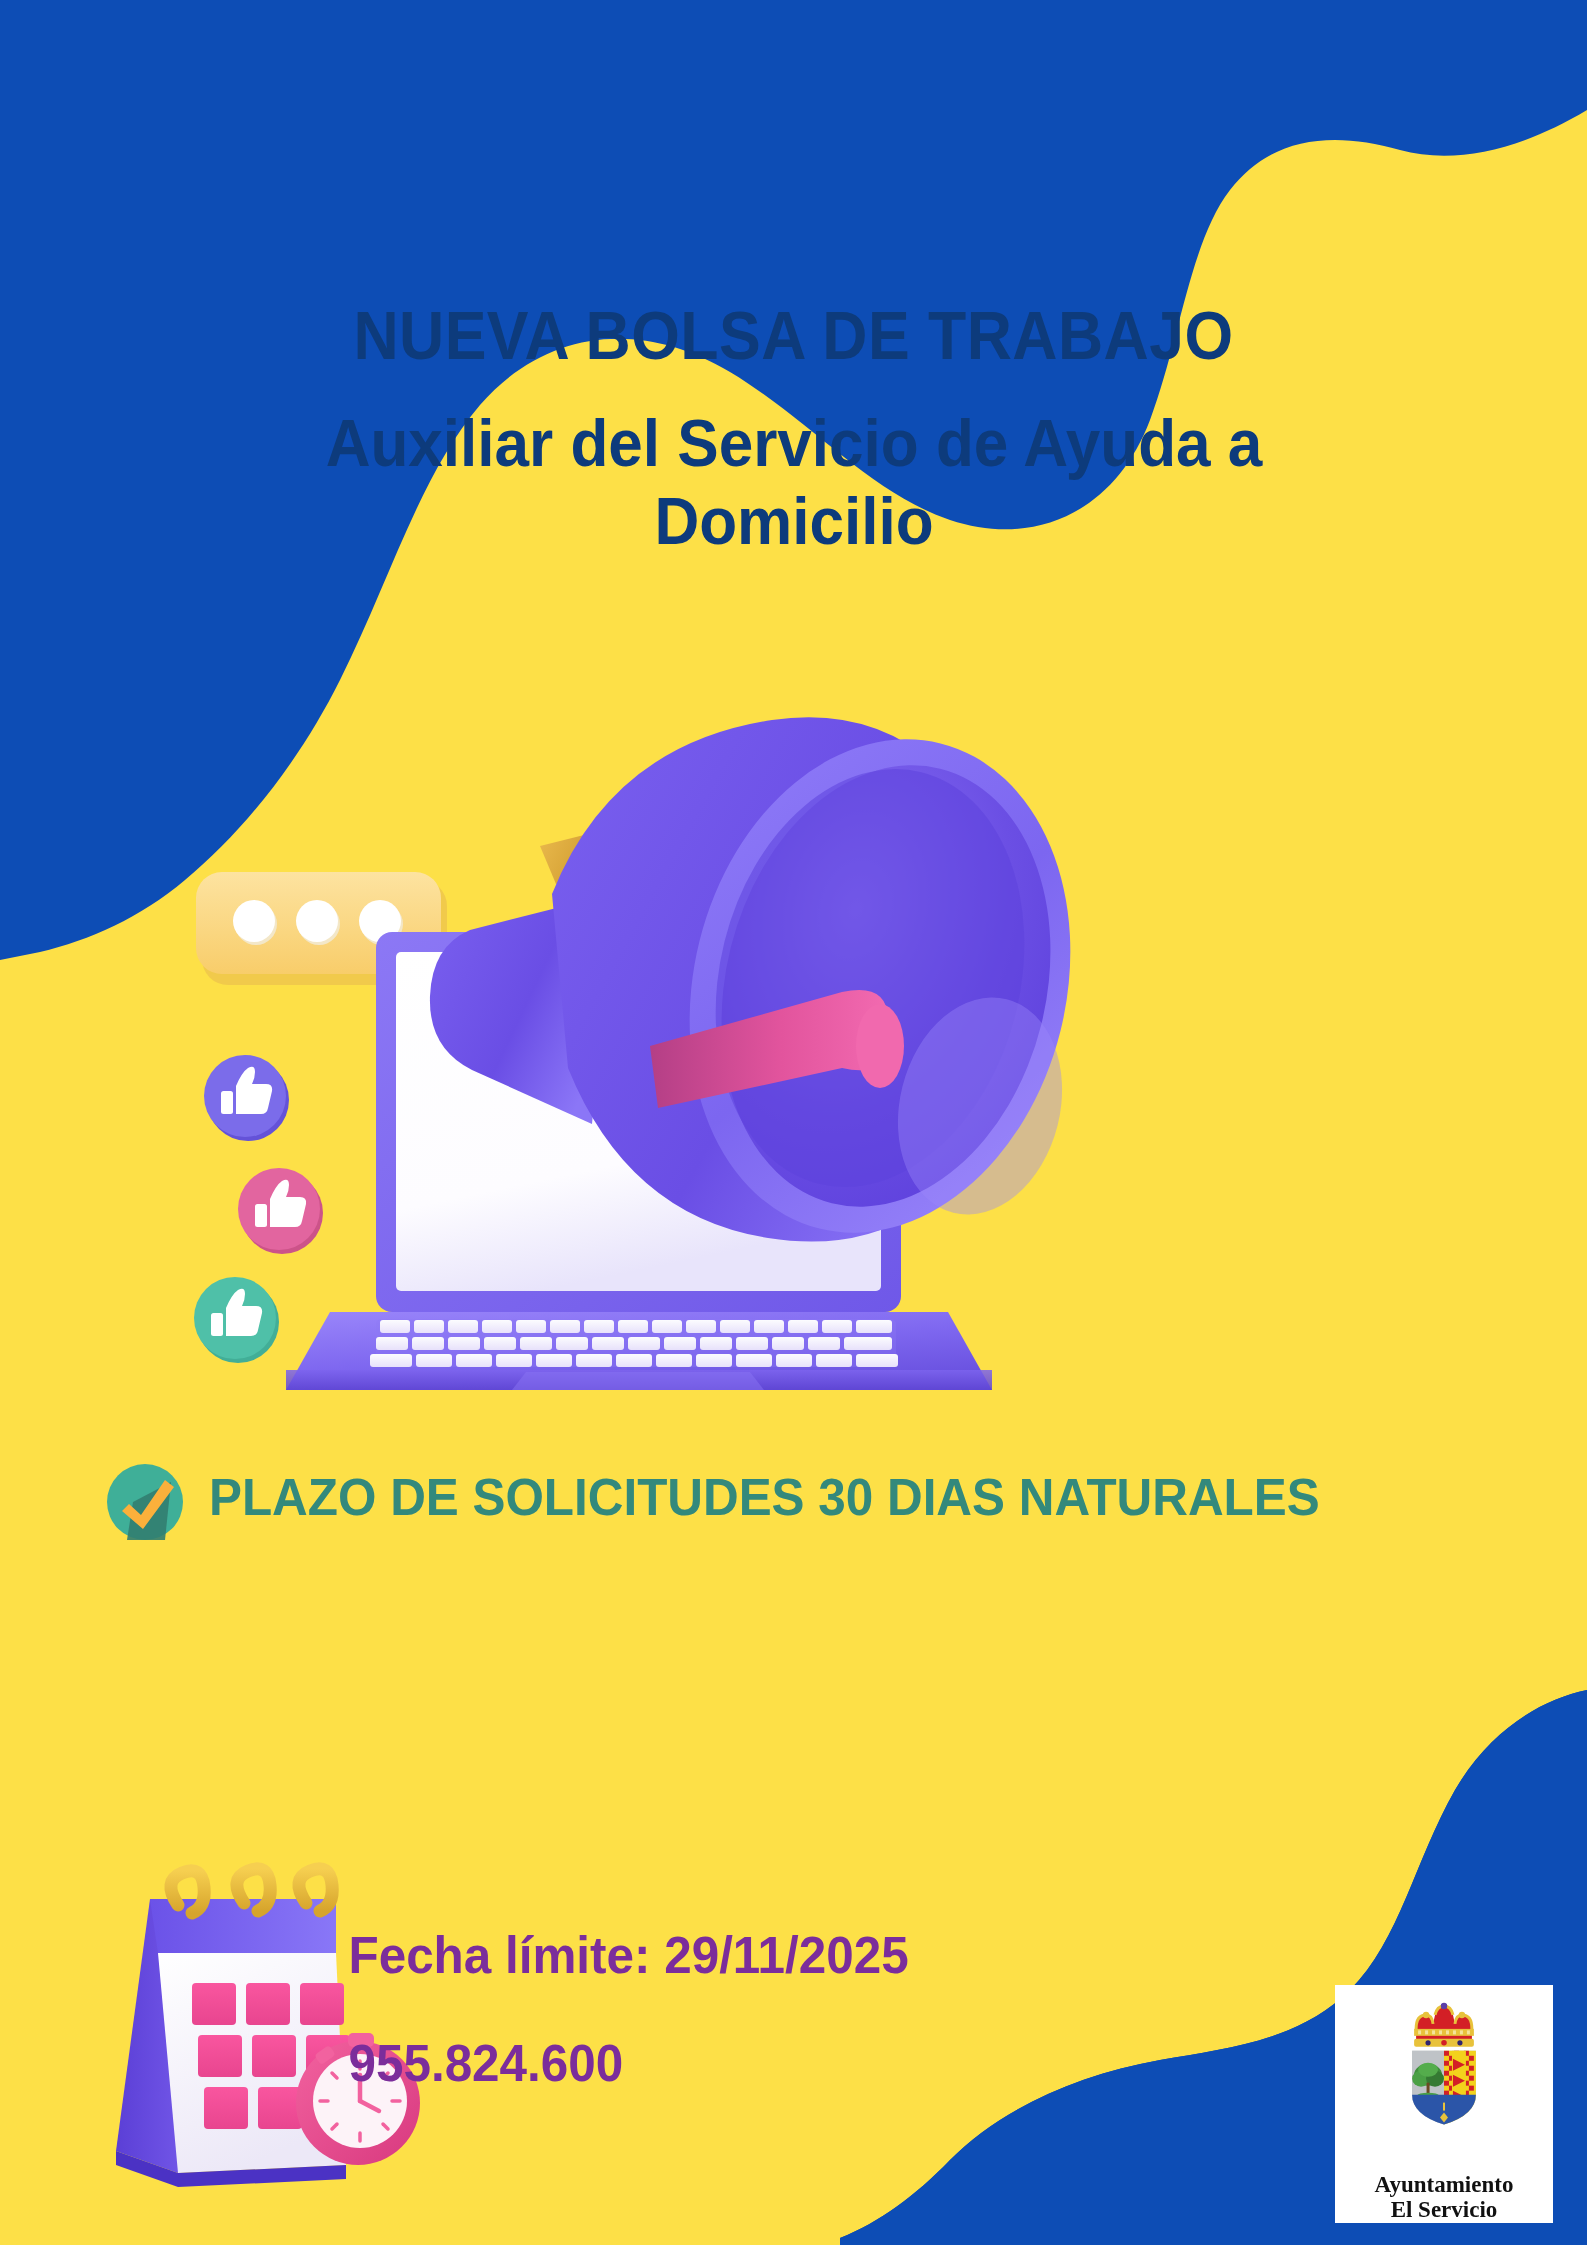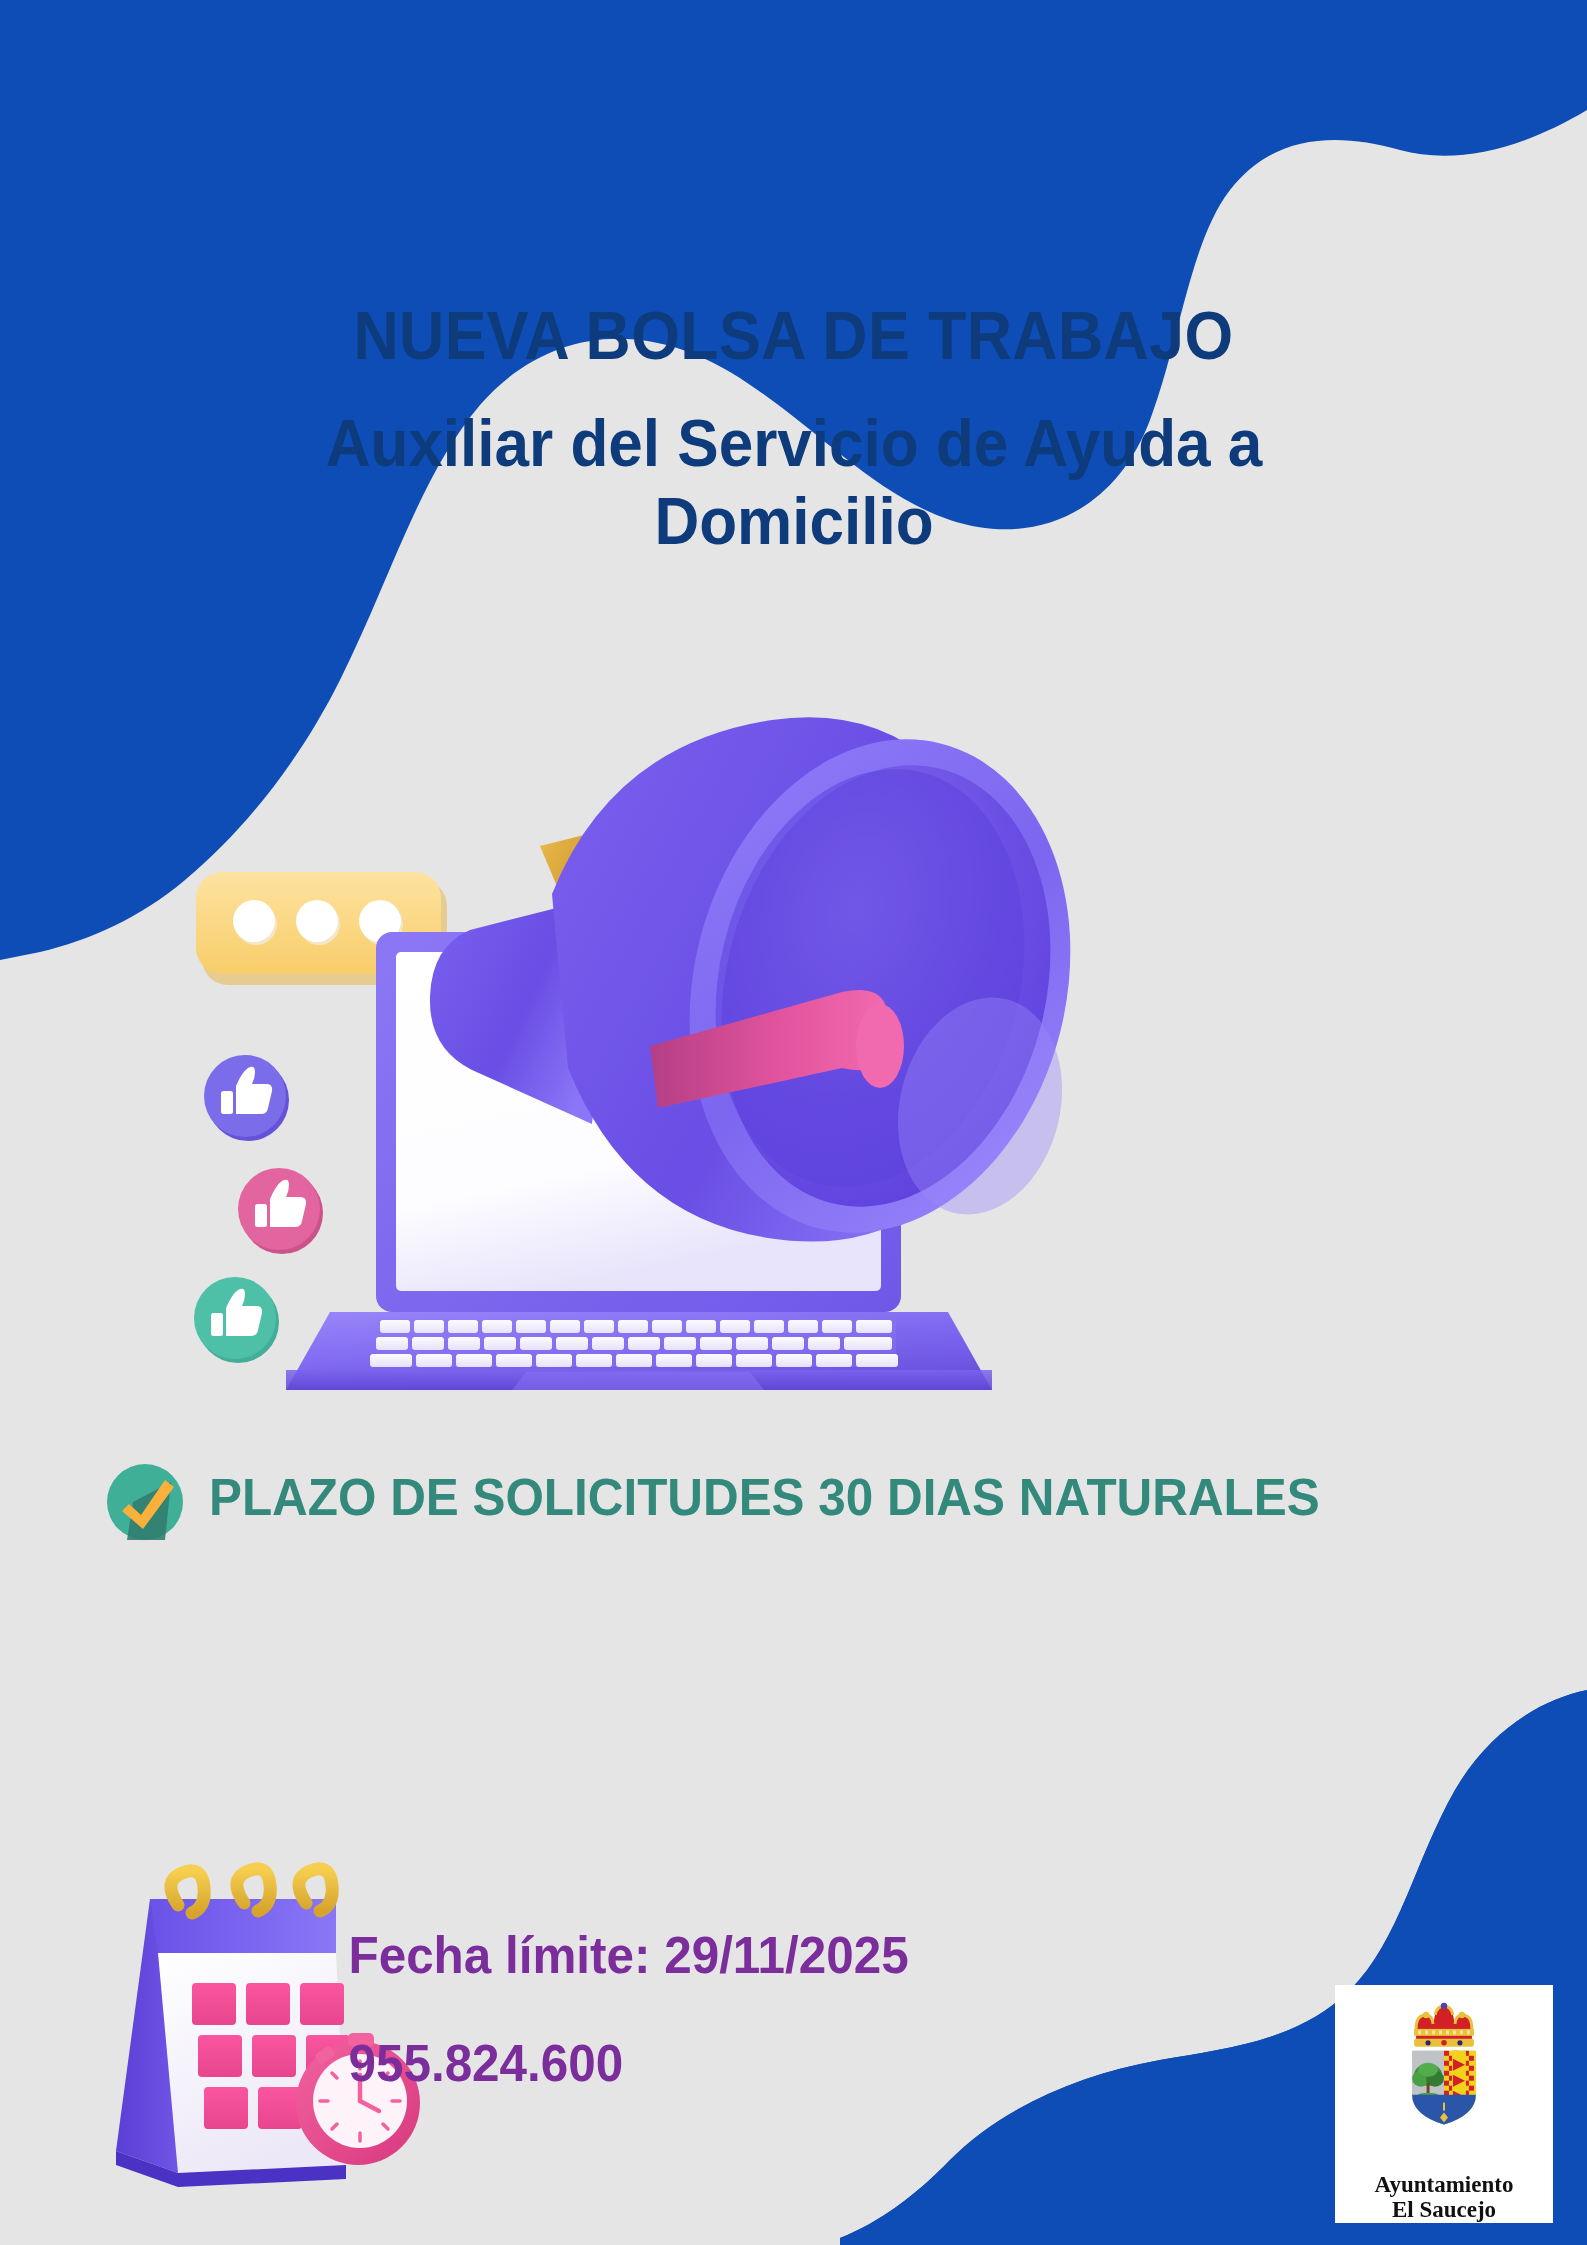--- a/index.html
+++ b/index.html
@@ -5,21 +5,21 @@
 <style>
   html, body {
     margin: 0;
     padding: 0;
     background: #ffffff;
   }
   .poster {
     position: relative;
     width: 1587px;
     height: 2245px;
-    background: #e5e5e5;
+    background: #fde047;
     overflow: hidden;
     font-family: "Liberation Sans", sans-serif;
   }
 
   
   .wave-svg {
     position: absolute;
     left: 0;
     top: 0;
     width: 1587px;
@@ -553,17 +553,17 @@
           <ellipse cx="38" cy="97" rx="11" ry="3" fill="#4aa045"></ellipse>
         </g>
 
         <path d="M22 96 q0 20 32 30 q32 -10 32 -30 Z" fill="#2b55a8"></path>
         <path d="M54 114 l4 5 l-4 5 l-4 -5 Z" fill="#e8c23b"></path>
         <rect x="53" y="104" width="2" height="8" fill="#e8c23b"></rect>
       </g>
     </svg>
     <div class="logo-caption">
       <div>Ayuntamiento</div>
-      <div>El Saucejo</div>
+      <div>El Servicio</div>
     </div>
   </div>
 
 </div>
 
 </body></html>

